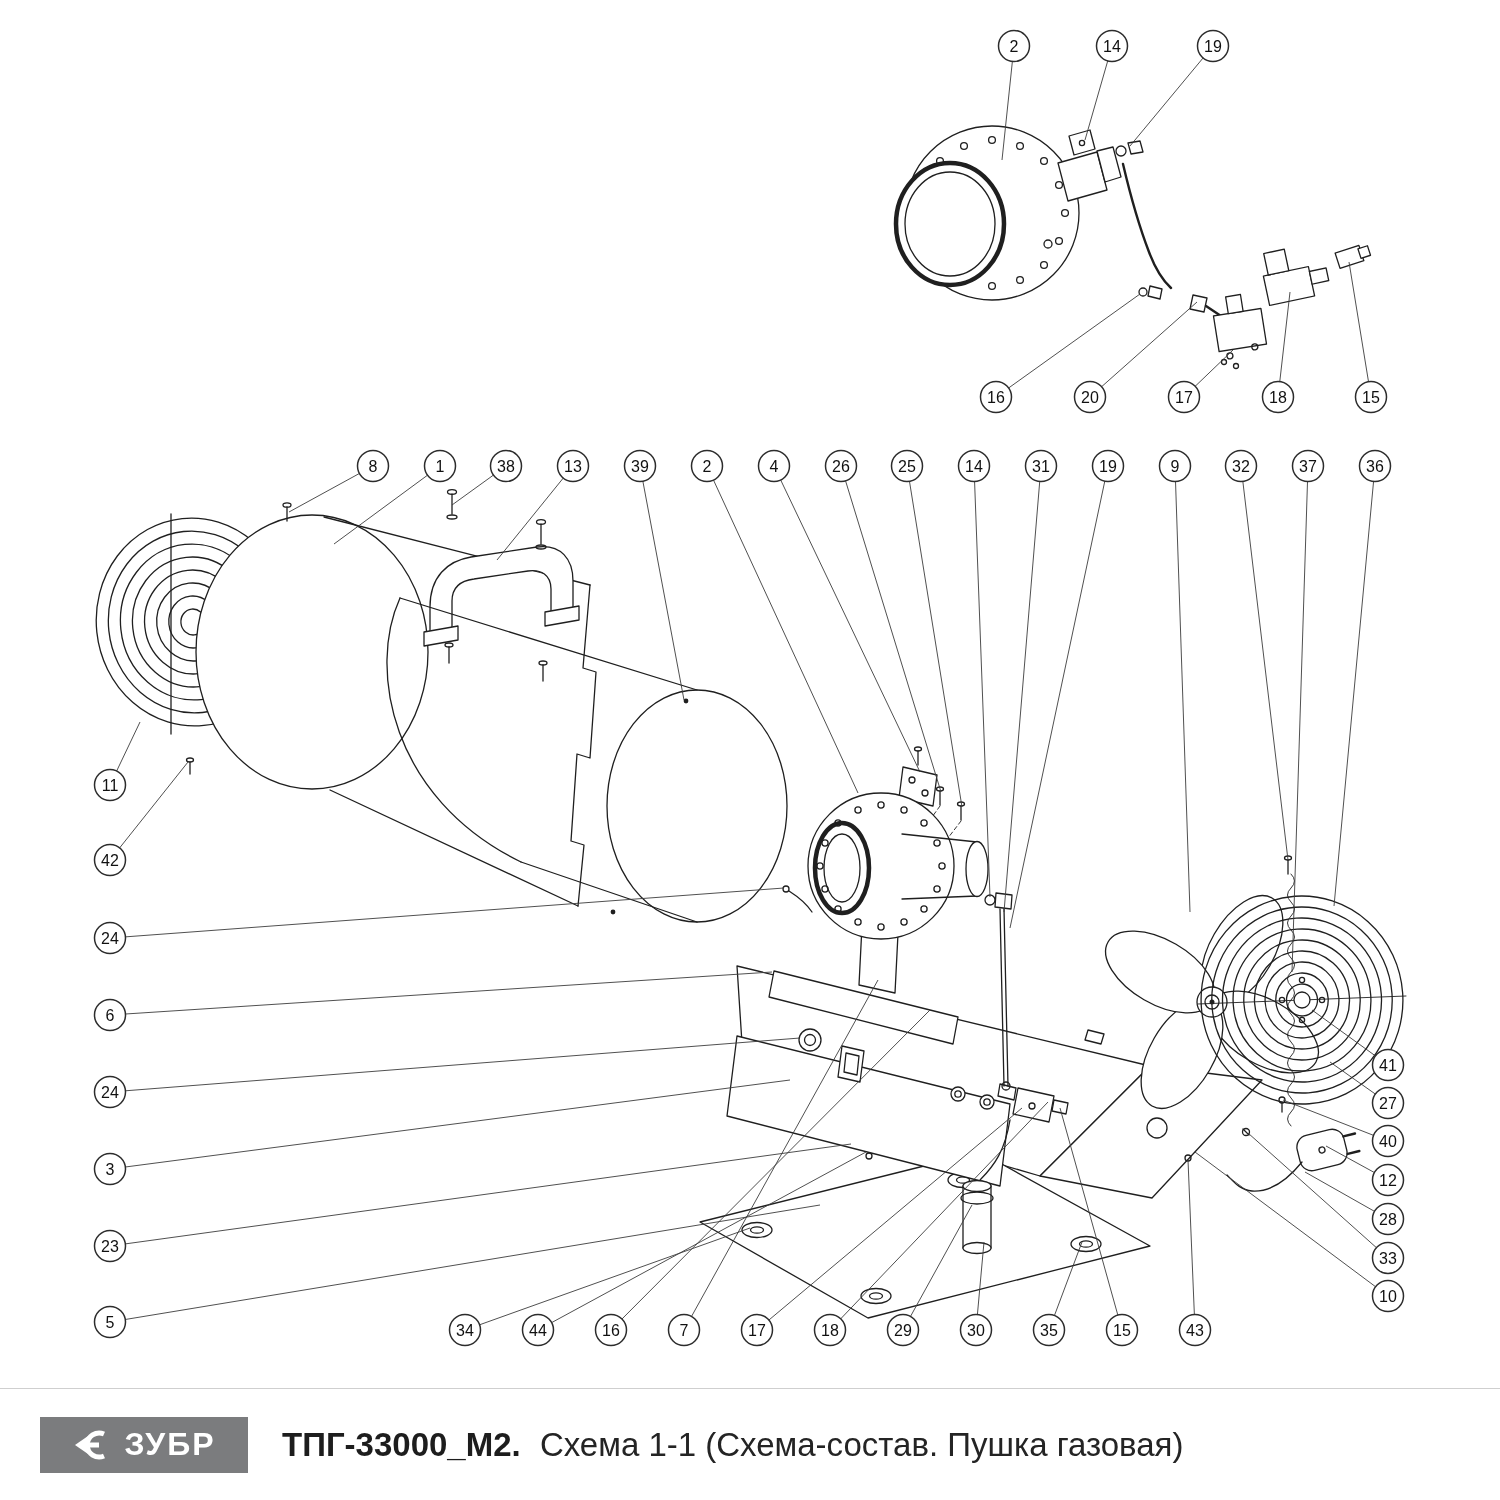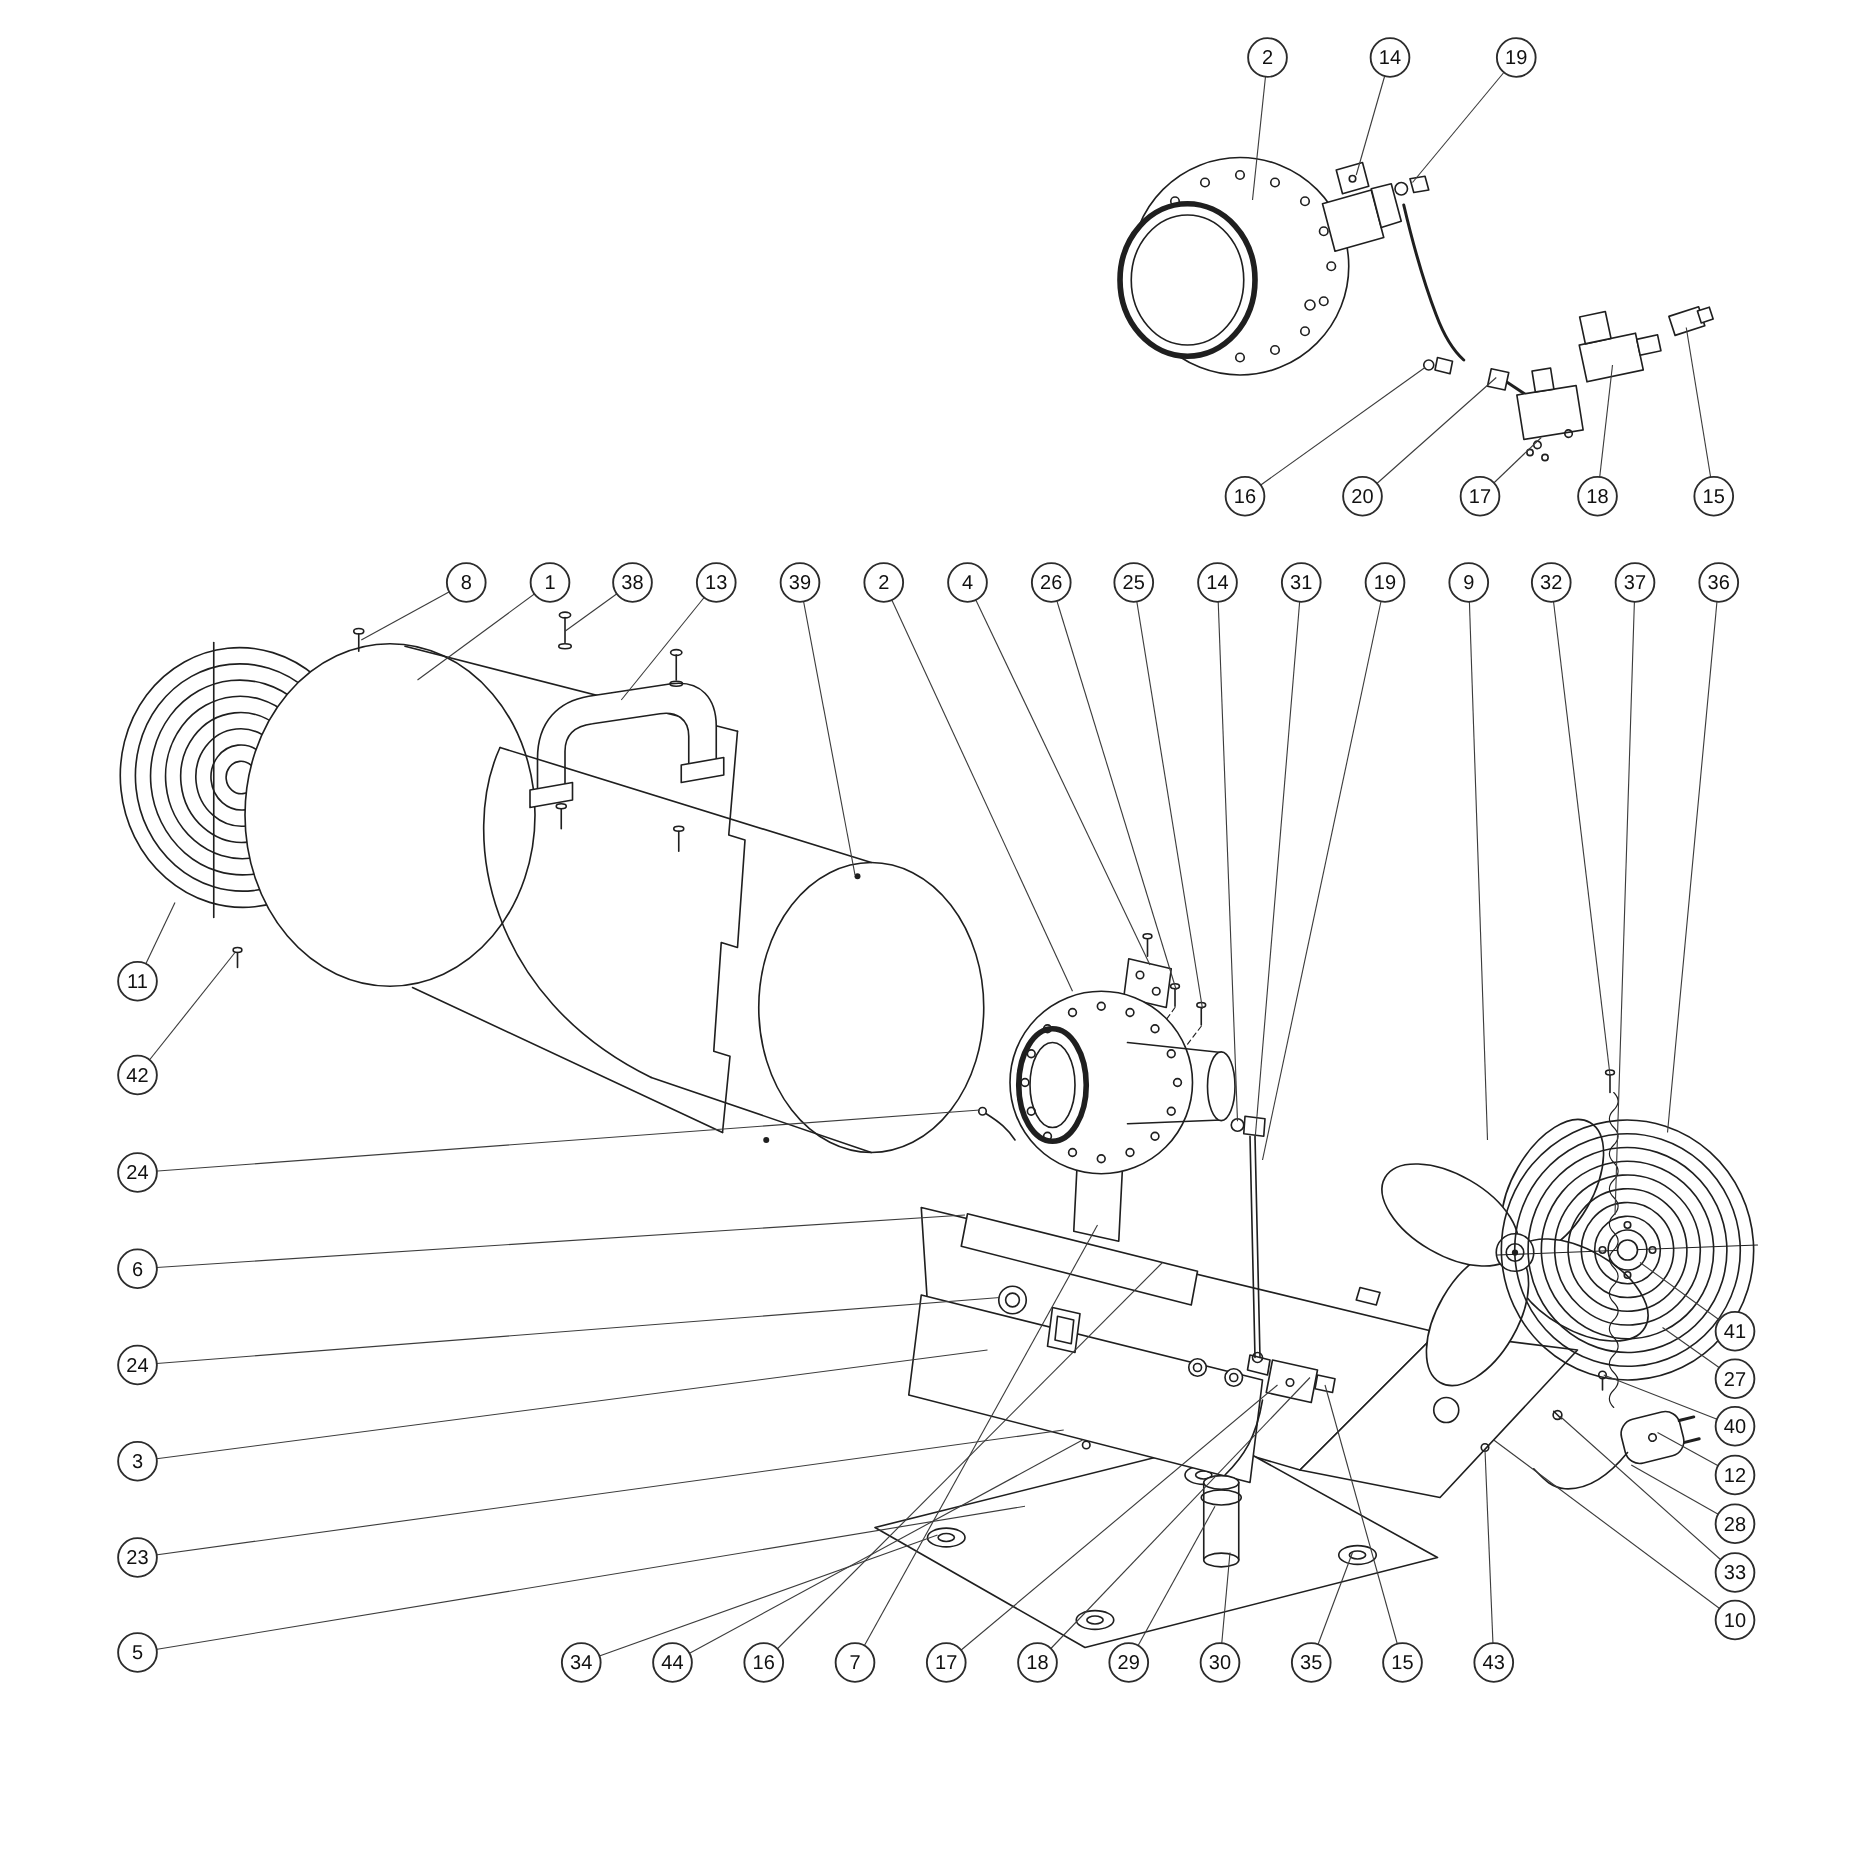--- a/index.html
+++ b/index.html
@@ -570,14 +570,28 @@
           <circle cx="1388" cy="1258" r="15.5"></circle>
           <text x="1388" y="1263.5">33</text>
         </g>
         <g>
           <circle cx="1388" cy="1296" r="15.5"></circle>
           <text x="1388" y="1301.5">10</text>
         </g>
       </g>
 </svg>
 
-
+<div class="footer">
+  <div class="brand-box" style="background: rgb(123, 124, 126);">
+    <svg width="40" height="36" viewBox="0 0 40 36">
+      <path d="M32 7 A12 12 0 1 0 32 29" fill="none" stroke="#ffffff" stroke-width="5"></path>
+      <polygon points="3,18 16,9 16,27" fill="#ffffff"></polygon>
+      <rect x="16" y="15.5" width="11" height="5" fill="#ffffff"></rect>
+    </svg>
+    <span class="brand-text">ЗУБР</span>
+  </div>
+  <div class="caption">
+    <span class="model">ТПГ-33000_М2.</span>
+    <span class="subtitle">Схема 1-1 (Схема-состав. Пушка газовая)</span>
+  </div>
 </div>
 
+</div>
+
 </body></html>

